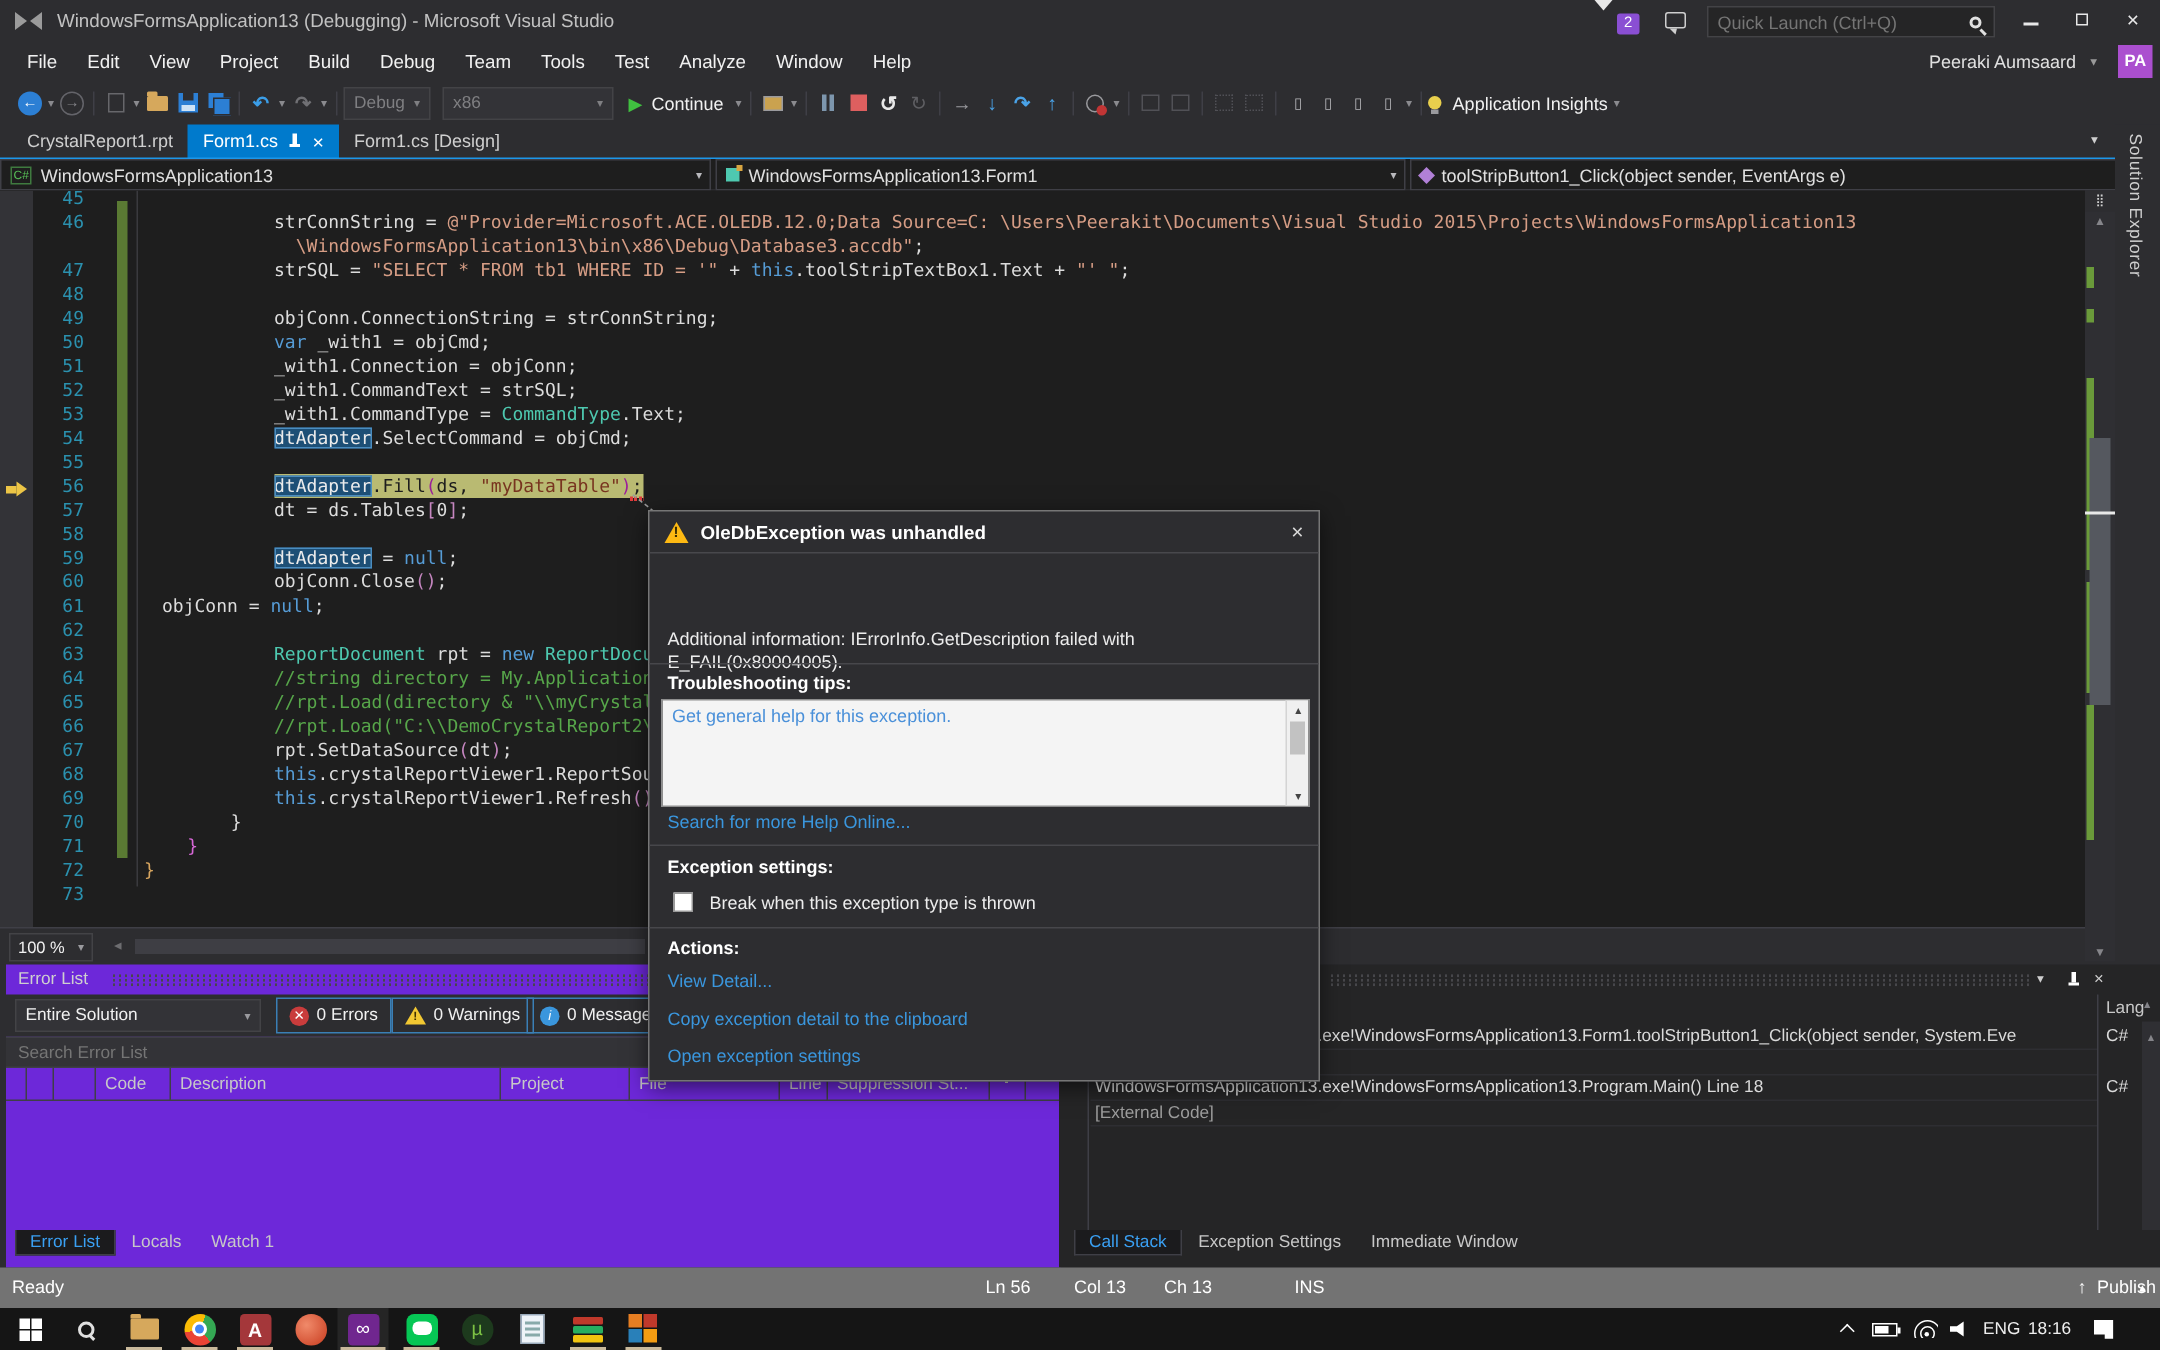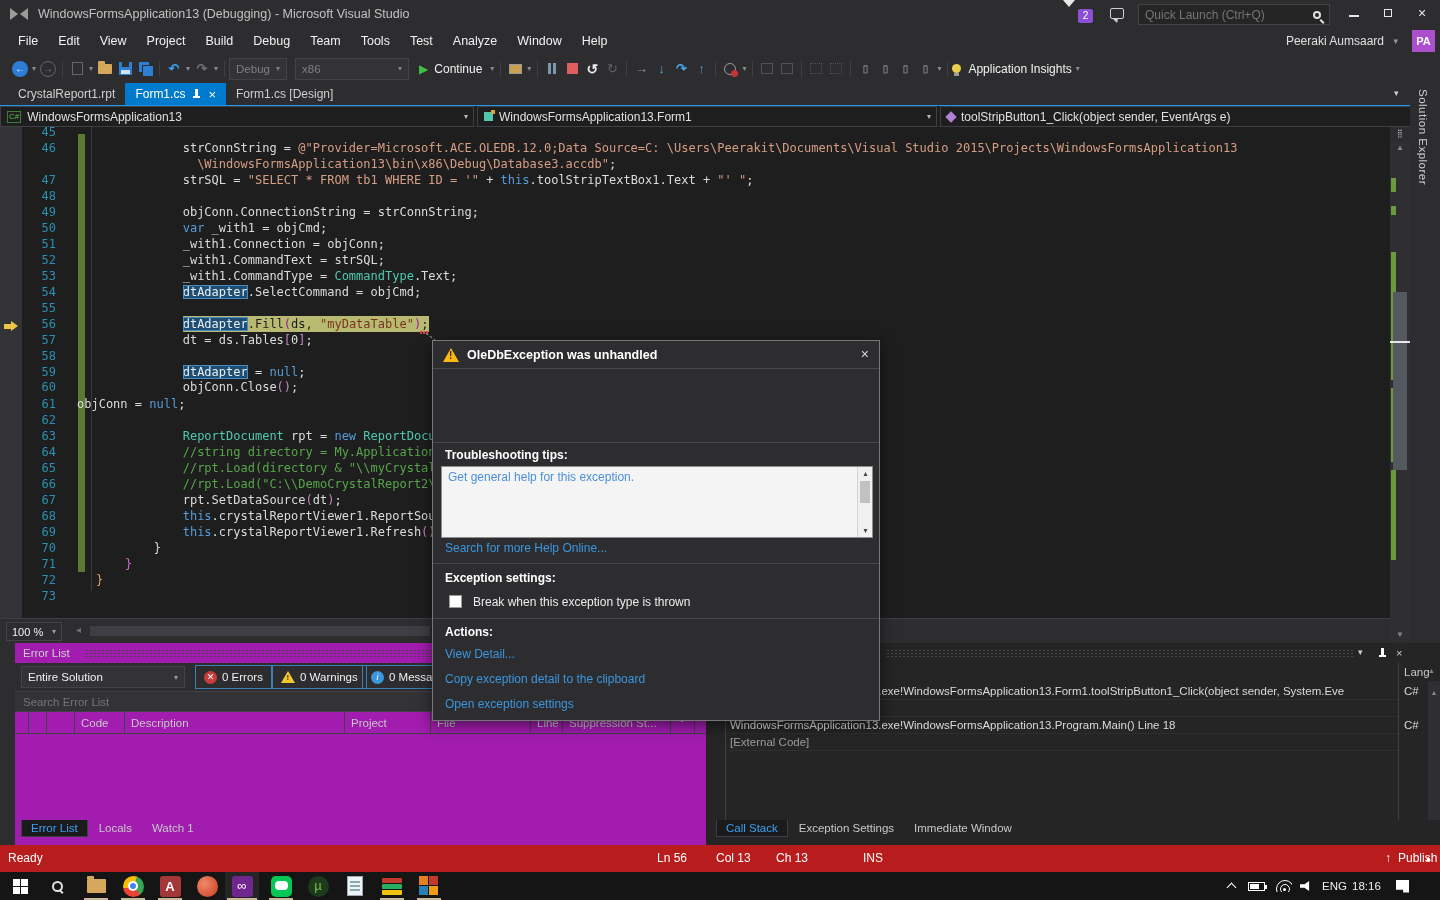--- a/index.html
+++ b/index.html
@@ -101,21 +101,21 @@
 #zoombox{position:absolute;left:6px;top:3px;width:56px;height:19px;border:1px solid #434346;font-size:11px;color:#f1f1f1;display:flex;align-items:center;justify-content:space-between;padding:0 5px}
 #hla{position:absolute;left:76px;top:5px;font-size:10px;color:#6d6d70}
 #hthumb{position:absolute;left:90px;top:7px;width:340px;height:10px;background:#3e3e44}
 
 #rightstrip{position:absolute;left:1410px;top:83px;width:30px;height:762px;background:#2d2d30}
 #solexp{position:absolute;left:7px;top:6px;writing-mode:vertical-rl;font-size:11.5px;color:#cfcfcf;letter-spacing:.5px}
 
 #bottom{position:absolute;left:0;top:643px;width:1440px;height:202px;background:#2d2d30}
 .ptitle{position:absolute;top:0;height:20px;font-size:11.5px;color:#cfcfcf;line-height:20px}
 .dots{position:absolute;top:6px;height:9px;background-image:radial-gradient(#47474b 1px,transparent 1px);background-size:4px 3px}
-#errpanel{position:absolute;left:15px;top:0;width:703px;height:202px;background:#a21caf}
+#errpanel{position:absolute;left:4px;top:0;width:703px;height:202px;background:#6d28d9}
 #errtitle{left:8px}
 #errtoolbar{position:absolute;left:0;top:20px;width:703px;height:28px;background:#2d2d30}
 #scopecombo{position:absolute;left:6px;top:3px;width:164px;height:22px;background:#333337;border:1px solid #434346;color:#f1f1f1;font-size:11.5px;display:flex;align-items:center;justify-content:space-between;padding:0 6px}
 .elbtn{position:absolute;top:2px;height:24px;border:1px solid #3a7fb5;display:flex;align-items:center;gap:5px;padding:0 8px;font-size:11.5px;color:#f1f1f1}
 .erric{width:13px;height:13px;border-radius:50%;background:#c93c3c;color:#fff;font-size:9px;text-align:center;line-height:13px}
 .warnic{width:0;height:0;border-left:7px solid transparent;border-right:7px solid transparent;border-bottom:12px solid #f2c832;position:relative}
 .warnic:after{content:"!";position:absolute;left:-1.5px;top:2px;font-size:8px;color:#403000;font-weight:bold}
 .infoic{width:13px;height:13px;border-radius:50%;background:#3a96dd;color:#fff;font-size:9px;font-style:italic;text-align:center;line-height:13px}
 #errsearch{position:absolute;left:0;top:48px;width:703px;height:21px;background:#333337;border-top:1px solid #3f3f46;border-bottom:1px solid #3f3f46}
 #errsearch input{width:100%;height:100%;background:transparent;border:none;outline:none;color:#9a9a9e;font-size:11.5px;padding:0 8px;font-family:"Liberation Sans",sans-serif}
@@ -132,21 +132,21 @@
 #csgutter{position:absolute;left:0;top:20px;width:20px;height:157px;border-right:1px solid #3f3f46}
 #langdiv{position:absolute;left:692px;top:20px;width:1px;height:157px;background:#3f3f46}
 #langhdr{position:absolute;left:698px;top:20px;font-size:11.5px;color:#c8c8c8;line-height:18px}
 #langsort{position:absolute;left:722px;top:24px;font-size:7px;color:#85858a}
 .csrow{position:absolute;left:21px;right:42px;height:17px;line-height:17px;font-size:11.5px;color:#dadada;white-space:nowrap;overflow:hidden;border-bottom:1px solid #2e2e32;padding-left:3px}
 .cslang{position:absolute;left:698px;height:17px;line-height:17px;font-size:11.5px;color:#dadada}
 .csext{color:#9d9d9d}
 #cssb{position:absolute;left:722px;top:38px;width:12px;height:139px;background:#2f2f33;text-align:center}
 #cssb span{font-size:7px;color:#85858a;line-height:10px}
 
-#statusbar{position:absolute;left:0;top:845px;width:1440px;height:27px;background:#b91c1c;font-size:12px;color:#fff}
+#statusbar{position:absolute;left:0;top:845px;width:1440px;height:27px;background:#737373;font-size:12px;color:#fff}
 #statusbar .sfield{position:absolute;top:0;line-height:27px}
 
 #taskbar{position:absolute;left:0;top:872px;width:1440px;height:28px;background:#151515}
 .tico{position:absolute;top:3px;width:24px;height:22px;display:flex;align-items:center;justify-content:center}
 .tb-ul{position:absolute;bottom:0;height:2px;width:24px;background:#c9b99b}
 #vshl{position:absolute;left:225px;top:0;width:34px;height:28px;background:rgba(255,255,255,.07)}
 .winlogo{width:15px;height:15px;display:grid;grid-template-columns:7px 7px;grid-template-rows:7px 7px;gap:1px}
 .winlogo i{background:#fff}
 .chromeic{width:21px;height:21px;border-radius:50%;background:conic-gradient(from 140deg,#ea4335 0 120deg,#fbbc05 0 240deg,#34a853 0 360deg);position:relative}
 .chromeic:after{content:"";position:absolute;left:5.5px;top:5.5px;width:10px;height:10px;border-radius:50%;background:#fff}
@@ -411,21 +411,21 @@
       <div class="crow" style="top: 109px;"><span class="lnum">51</span><span class="ltext" style="margin-left: 182.695px;"><span class="tk-p">_with1.Connection = objConn;</span></span></div>
       <div class="crow" style="top: 125px;"><span class="lnum">52</span><span class="ltext" style="margin-left: 182.695px;"><span class="tk-p">_with1.CommandText = strSQL;</span></span></div>
       <div class="crow" style="top: 141px;"><span class="lnum">53</span><span class="ltext" style="margin-left: 182.695px;"><span class="tk-p">_with1.CommandType = </span><span class="tk-t">CommandType</span><span class="tk-p">.Text;</span></span></div>
       <div class="crow" style="top: 157px;"><span class="lnum">54</span><span class="ltext" style="margin-left: 182.695px;"><span class="tk-b">dtAdapter</span><span class="tk-p">.SelectCommand = objCmd;</span></span></div>
       <div class="crow" style="top: 173px;"><span class="lnum">55</span><span class="ltext" style="margin-left: 96px;"></span></div>
       <div class="crow cur" style="top: 189px;"><span class="lnum">56</span><span class="ltext" style="margin-left: 182.695px;"><span class="tk-b">dtAdapter</span><span class="tk-p">.Fill</span><span class="tk-u">(</span><span class="tk-p">ds, </span><span class="tk-s">"myDataTable"</span><span class="tk-u">)</span><span class="tk-p">;</span><span class="squig"></span></span></div>
       <div class="crow" style="top: 205px;"><span class="lnum">57</span><span class="ltext" style="margin-left: 182.695px;"><span class="tk-p">dt = ds.Tables</span><span class="tk-u">[</span><span class="tk-p">0</span><span class="tk-u">]</span><span class="tk-p">;</span></span></div>
       <div class="crow" style="top: 221px;"><span class="lnum">58</span><span class="ltext" style="margin-left: 96px;"></span></div>
       <div class="crow" style="top: 237px;"><span class="lnum">59</span><span class="ltext" style="margin-left: 182.695px;"><span class="tk-b">dtAdapter</span><span class="tk-p"> = </span><span class="tk-k">null</span><span class="tk-p">;</span></span></div>
       <div class="crow" style="top: 252px;"><span class="lnum">60</span><span class="ltext" style="margin-left: 182.695px; text-align: center;"><span class="tk-p">objConn.Close</span><span class="tk-u">()</span><span class="tk-p">;</span></span></div>
-      <div class="crow" style="top: 269px;"><span class="lnum">61</span><span class="ltext" style="margin-left: 77px;"><span class="tk-p">objConn = </span><span class="tk-k">null</span><span class="tk-p">;</span></span></div>
+      <div class="crow" style="top: 269px;"><span class="lnum">61</span><span class="ltext" style="margin-left: 108px;"><span class="tk-p">objConn = </span><span class="tk-k">null</span><span class="tk-p">;</span></span></div>
       <div class="crow" style="top: 285px;"><span class="lnum">62</span><span class="ltext" style="margin-left: 96px;"></span></div>
       <div class="crow" style="top: 301px;"><span class="lnum">63</span><span class="ltext" style="margin-left: 182.695px;"><span class="tk-t">ReportDocument</span><span class="tk-p"> rpt = </span><span class="tk-k">new</span><span class="tk-p"> </span><span class="tk-t">ReportDocu</span></span></div>
       <div class="crow" style="top: 317px;"><span class="lnum">64</span><span class="ltext" style="margin-left: 182.695px;"><span class="tk-c">//string directory = My.Application.</span></span></div>
       <div class="crow" style="top: 333px;"><span class="lnum">65</span><span class="ltext" style="margin-left: 182.695px;"><span class="tk-c">//rpt.Load(directory &amp; "\\myCrystalR</span></span></div>
       <div class="crow" style="top: 349px;"><span class="lnum">66</span><span class="ltext" style="margin-left: 182.695px;"><span class="tk-c">//rpt.Load("C:\\DemoCrystalReport2\</span></span></div>
       <div class="crow" style="top: 365px;"><span class="lnum">67</span><span class="ltext" style="margin-left: 182.695px;"><span class="tk-p">rpt.SetDataSource</span><span class="tk-u">(</span><span class="tk-p">dt</span><span class="tk-u">)</span><span class="tk-p">;</span></span></div>
       <div class="crow" style="top: 381px;"><span class="lnum">68</span><span class="ltext" style="margin-left: 182.695px;"><span class="tk-k">this</span><span class="tk-p">.crystalReportViewer1.ReportSou</span></span></div>
       <div class="crow" style="top: 397px;"><span class="lnum">69</span><span class="ltext" style="margin-left: 182.695px;"><span class="tk-k">this</span><span class="tk-p">.crystalReportViewer1.Refresh</span><span class="tk-u">()</span><span class="tk-p">;</span></span></div>
       <div class="crow" style="top: 413px;"><span class="lnum">70</span><span class="ltext" style="margin-left: 153.797px;"><span class="tk-p">}</span></span></div>
       <div class="crow" style="top: 429px;"><span class="lnum">71</span><span class="ltext" style="margin-left: 124.898px;"><span class="tk-m">}</span></span></div>
@@ -631,20 +631,21 @@
     </span>
 </div>
 
 <div id="connector"></div>
 <div id="dialog">
   <div id="dlghead">
     <span class="warntri"></span>
     <span id="dlgtitle">OleDbException was unhandled</span>
     <span id="dlgclose">×</span>
   </div>
+  <div class="dtext" style="top:78px">Additional information: IErrorInfo.GetDescription failed with E_FAIL(0x80004005).</div>
   <div class="dsep" style="top:101px"></div>
   <div class="dtext dbold" style="top:107px">Troubleshooting tips:</div>
   <div id="tipbox">
     <span class="tiplink">Get general help for this exception.</span>
     <span id="tipsb">
       <span class="a glyph" style="top:2px">▴</span>
       <span class="th"></span>
       <span class="a glyph" style="bottom:2px">▾</span>
     </span>
   </div>

